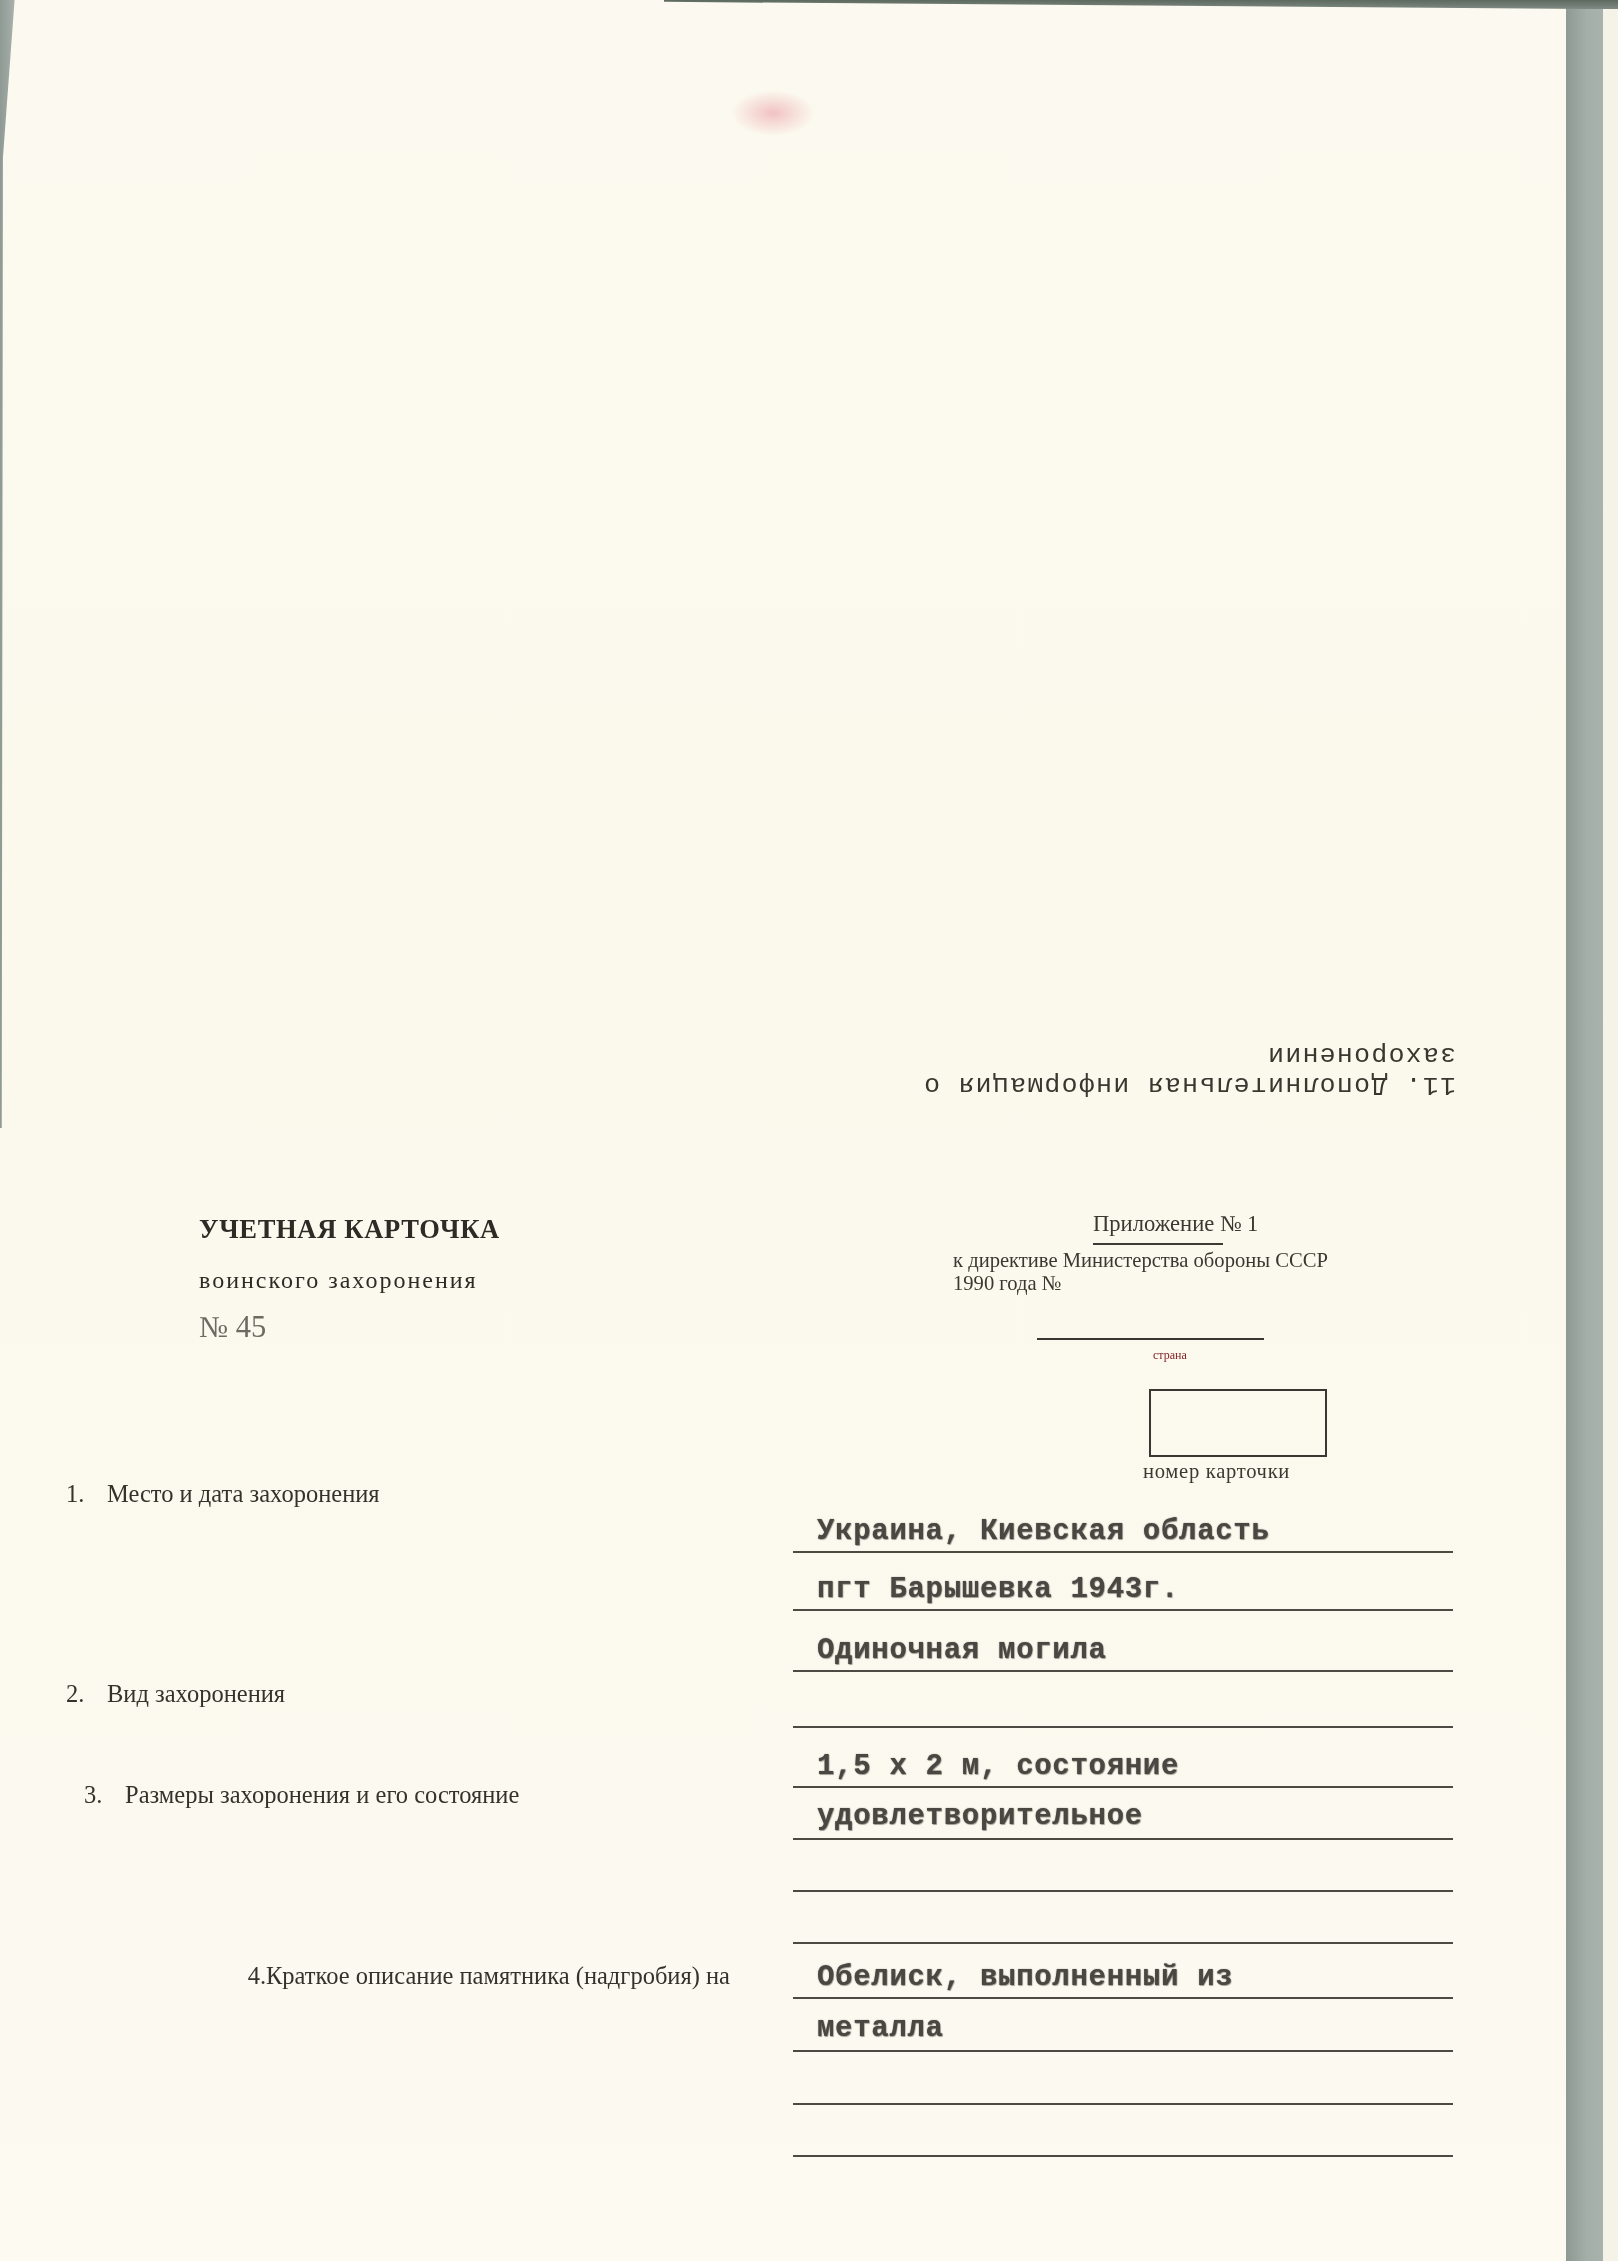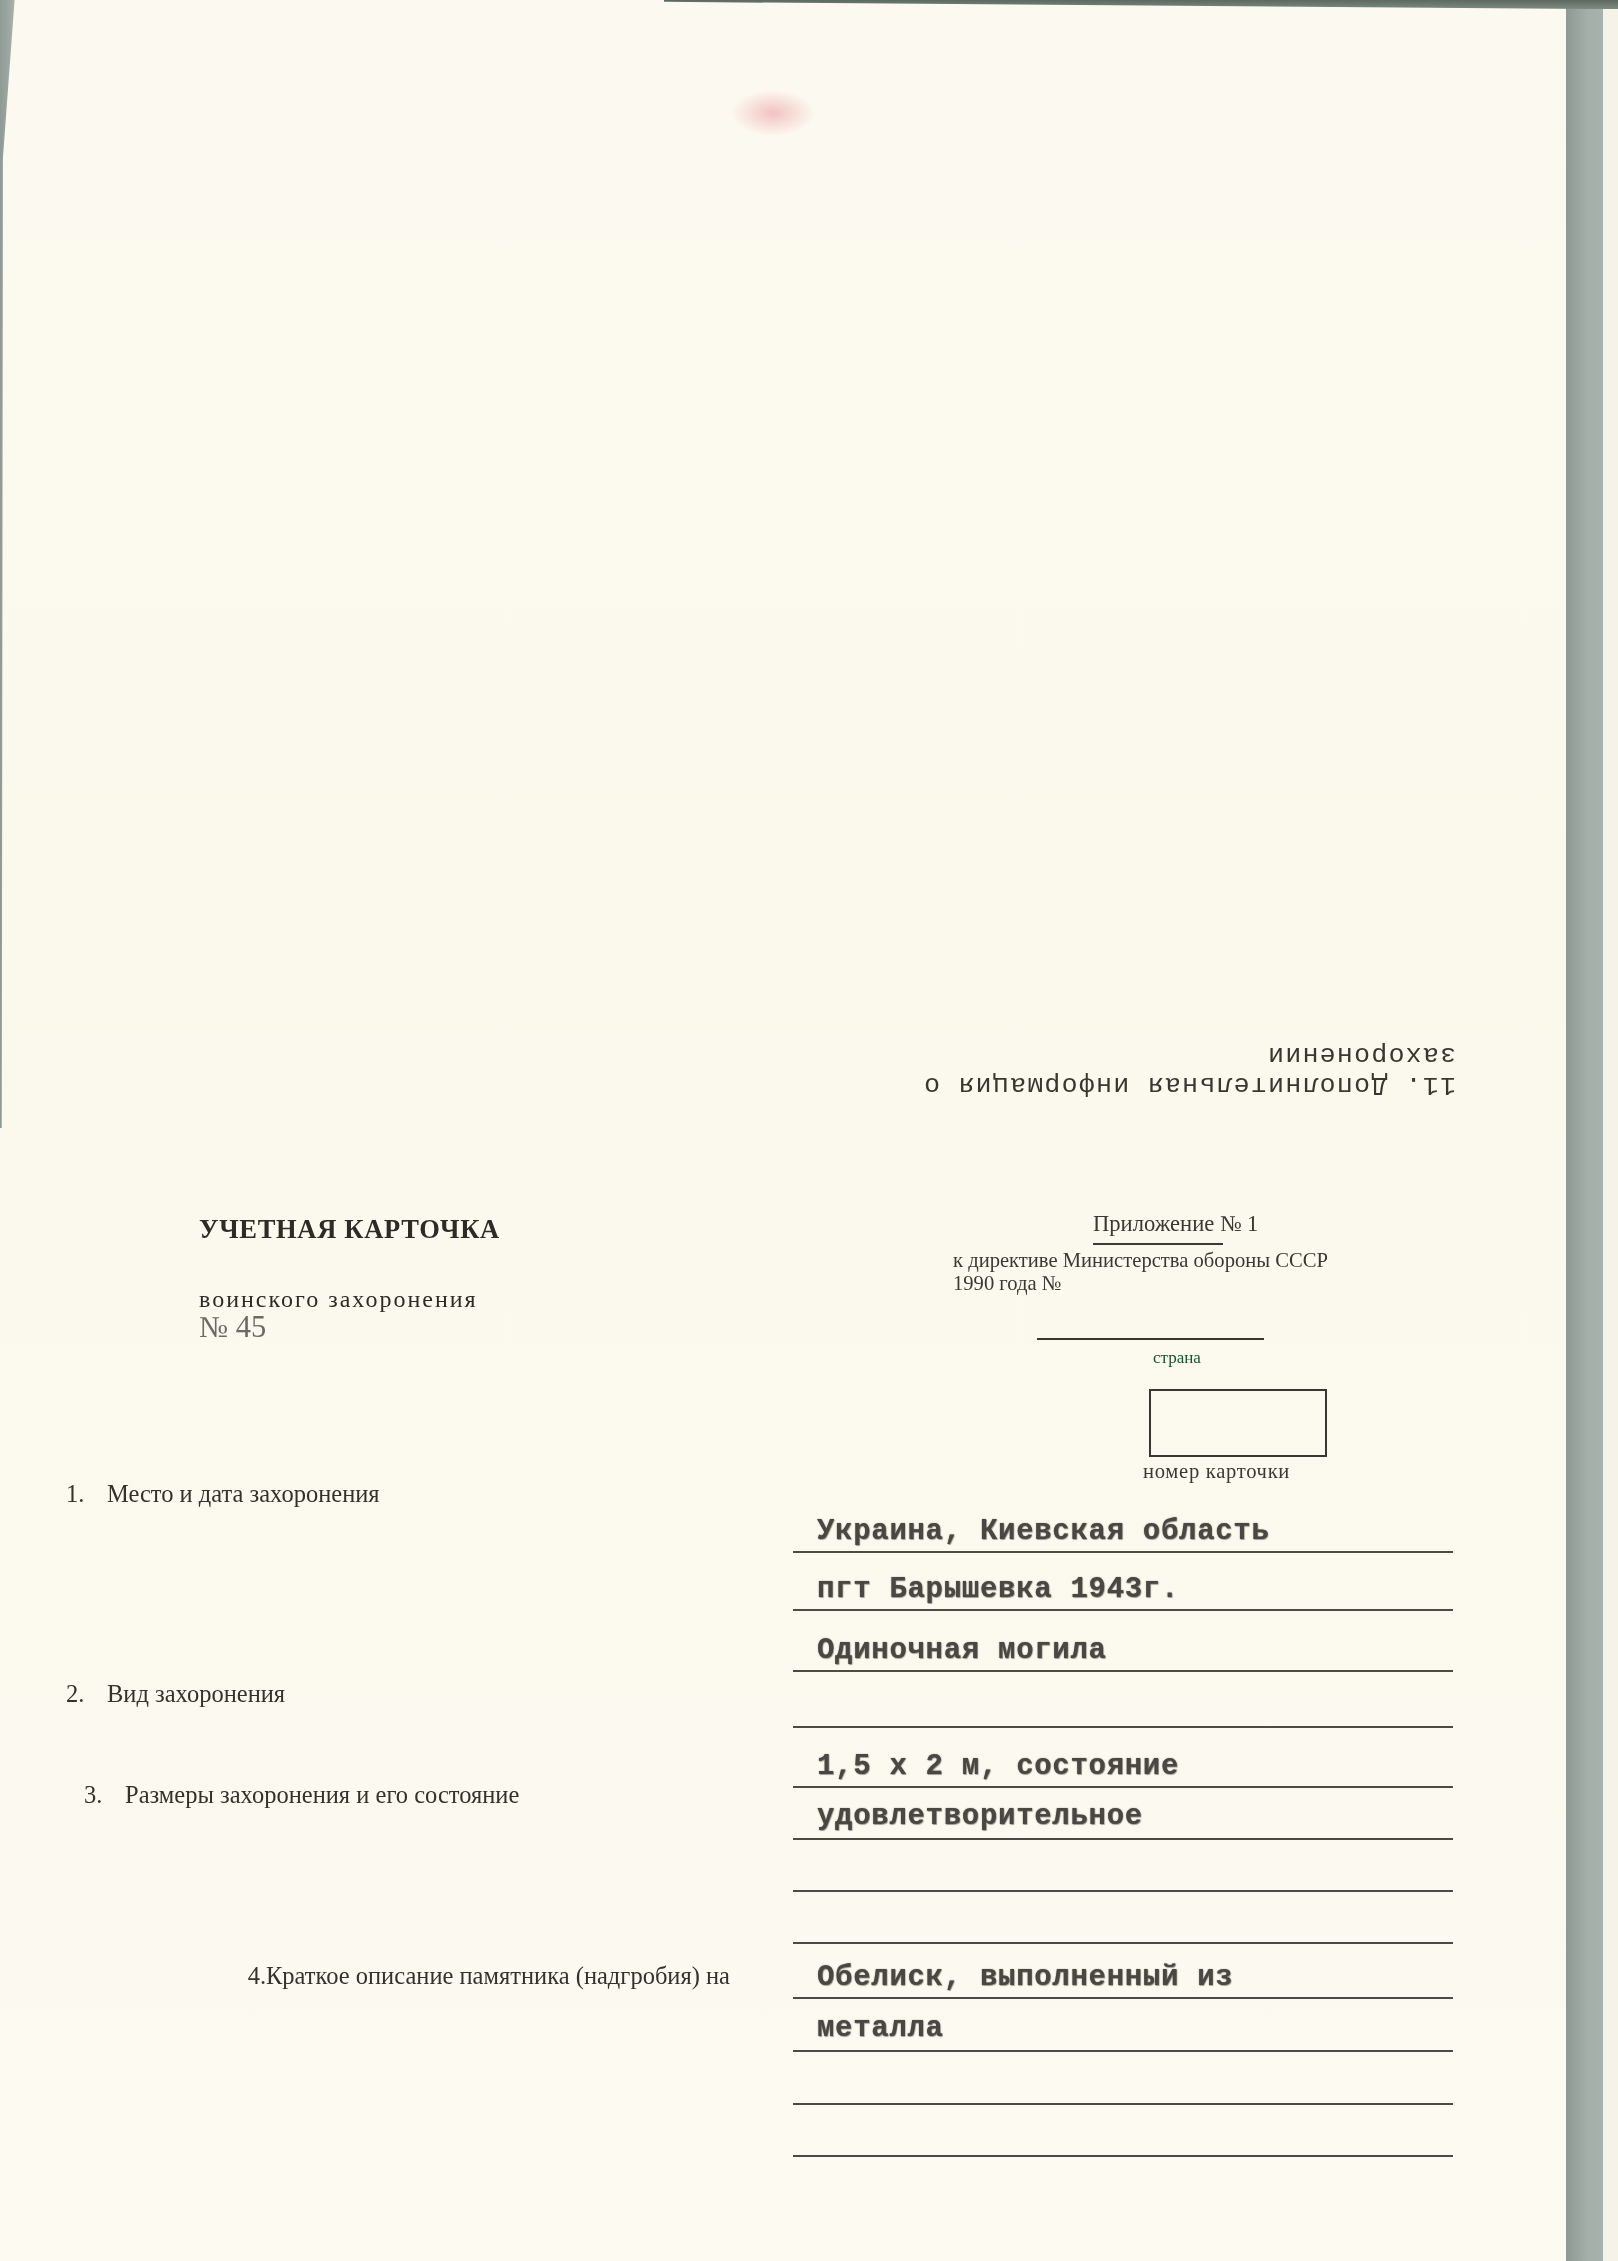--- a/index.html
+++ b/index.html
@@ -39,29 +39,29 @@
     font-size:26.5px; letter-spacing:1.3px; color:#3a3731;
     transform:scaleX(-1) scaleY(-1) scaleX(-1) scaleX(-1);
     transform:rotate(180deg);
     text-align:left; font-family:"Liberation Mono","DejaVu Sans Mono",monospace;
   }
 
   .title {
     position:absolute; left:199px; width:398px; text-align:left;
   }
   .title-1 { top:1214px; font-size:26.5px; font-weight:bold; letter-spacing:0.7px; }
-  .title-2 { top:1267px; font-size:24px; letter-spacing:2px;margin-top:19px; }
+  .title-2 { top:1267px; font-size:24px; letter-spacing:2px; }
   .title-3 { top:1310px; font-size:30.5px; color:#6d6a63; }
 
   .appendix { position:absolute; left:1093px; top:1211px; font-size:22.6px; color:#3b3832; }
   .appendix-ul { position:absolute; left:1093px; top:1243px; width:130px; height:2px; background:#3c3a34; }
   .directive { position:absolute; left:953px; top:1249px; font-size:20.6px; line-height:22.6px; color:#3b3832; }
 
   .country-line { position:absolute; left:1037px; top:1338px; width:227px; height:2px; background:#3a3732; }
-  .country-caption { position:absolute; left:1153px; top:1348px; font-size:17px; color:#14532d; }
+  .country-caption { position:absolute; left:1153px; top:1348px; font-size:12px; color:#7f1d1d; }
 
   .card-box {
     position:absolute; left:1149px; top:1389px; width:174px; height:64px;
     border:2px solid #3a3732;
   }
   .card-caption { position:absolute; left:1143px; top:1460px; font-size:20.6px; letter-spacing:0.7px; color:#3b3832; }
 
   .label {
     position:absolute; left:66px; font-size:24.5px; color:#35322c; line-height:29px;
   }

